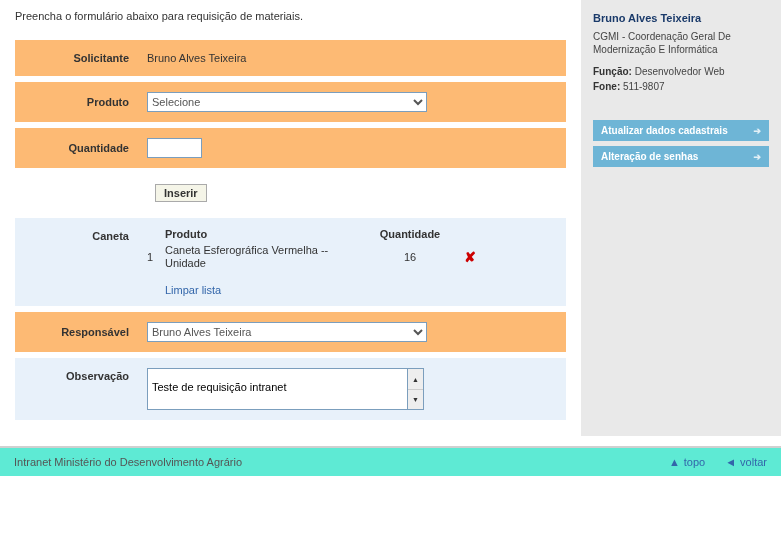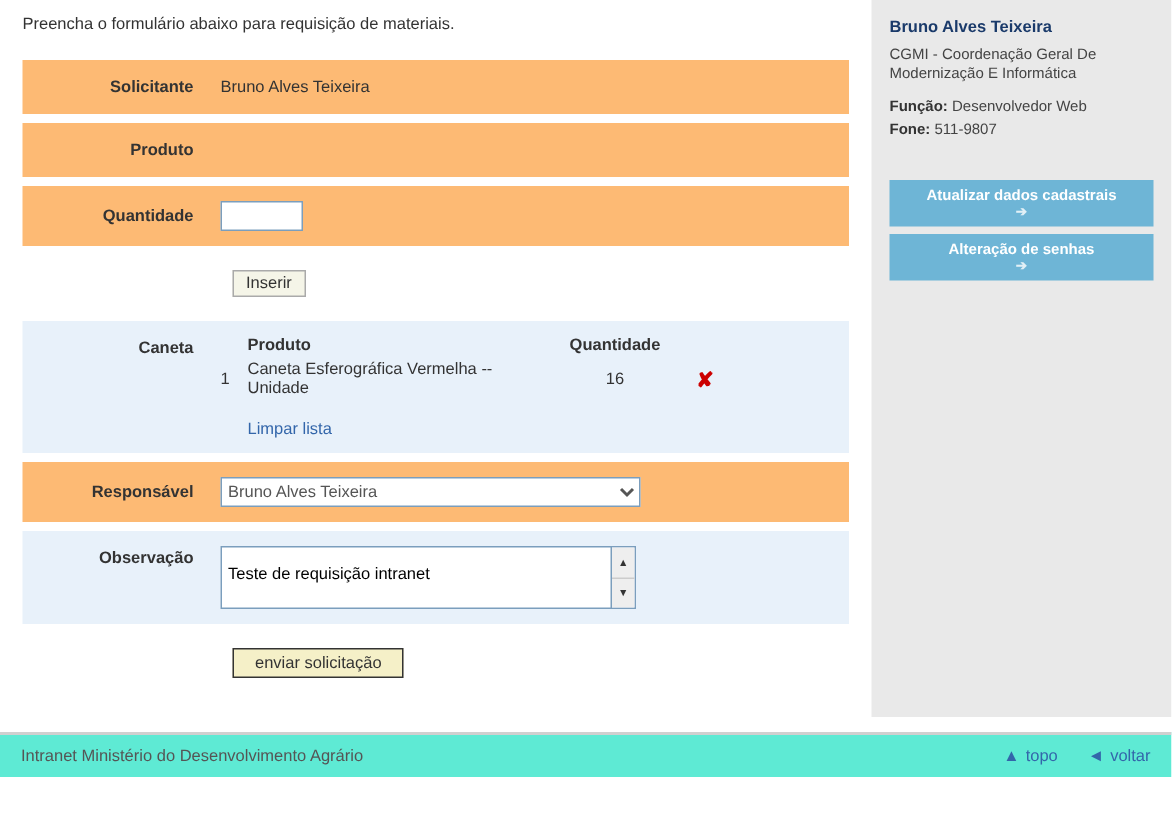--- a/index.html
+++ b/index.html
@@ -68,20 +68,21 @@
       width: 55px;
     }
     .btn-inserir {
       font-family: Verdana, Arial, sans-serif;
       font-size: 11px;
       background: #f5f5e8;
       border: 1px solid #aaa;
       padding: 2px 8px;
       cursor: pointer;
       color: #333;
+      font-weight: bold;
     }
     .white-row {
       background: #fff;
       padding: 10px 12px 10px 140px;
     }
     .itens-row {
       display: flex;
       background: #e8f1fa;
       padding: 10px 12px;
       align-items: flex-start;
@@ -197,21 +198,20 @@
       background: #6eb5d6;
       color: #fff;
       font-size: 10px;
       font-weight: bold;
       padding: 5px 8px;
       margin-bottom: 5px;
       cursor: pointer;
       display: flex;
       justify-content: space-between;
       align-items: center;
-      flex-direction: column;
     }
     .side-btn-arrow {
       font-size: 9px;
       opacity: 0.8;
     }
     .footer {
       display: flex;
       width: 100%;
       border-top: 2px solid #d0d0d0;
       background: #5eead4;
@@ -249,20 +249,25 @@
     <div class="form-block">
       <div class="form-row">
         <div class="form-label">Solicitante</div>
         <div class="form-value">Bruno Alves Teixeira</div>
       </div>
     </div>
 
     <div class="form-block">
       <div class="form-row">
         <div class="form-label">Produto</div>
+        <div class="form-value">
+          <select>
+            <option>Selecione</option>
+          </select>
+        </div>
       </div>
     </div>
 
     <div class="form-block">
       <div class="form-row">
         <div class="form-label">Quantidade</div>
         <div class="form-value">
           <input type="text" class="qty-input" style="">
         </div>
       </div>
@@ -316,25 +321,20 @@
             <textarea style="">Teste de requisição intranet</textarea>
             <div class="stepper">
               <div class="stepper-btn">▲</div>
               <div class="stepper-btn">▼</div>
             </div>
           </div>
         </div>
       </div>
     </div>
 
-    <div class="form-block">
-      <div class="white-row">
-        <button class="btn-enviar">enviar solicitação</button>
-      </div>
-    </div>
   </div>
 
   <div class="sidebar">
     <div class="user-name">Bruno Alves Teixeira</div>
     <div class="user-dept">CGMI - Coordenação Geral De Modernização E Informática</div>
     <div class="user-detail">
       <b>Função:</b> <span>Desenvolvedor Web</span>
     </div>
     <div class="user-detail">
       <b>Fone:</b> <span>511-9807</span>

